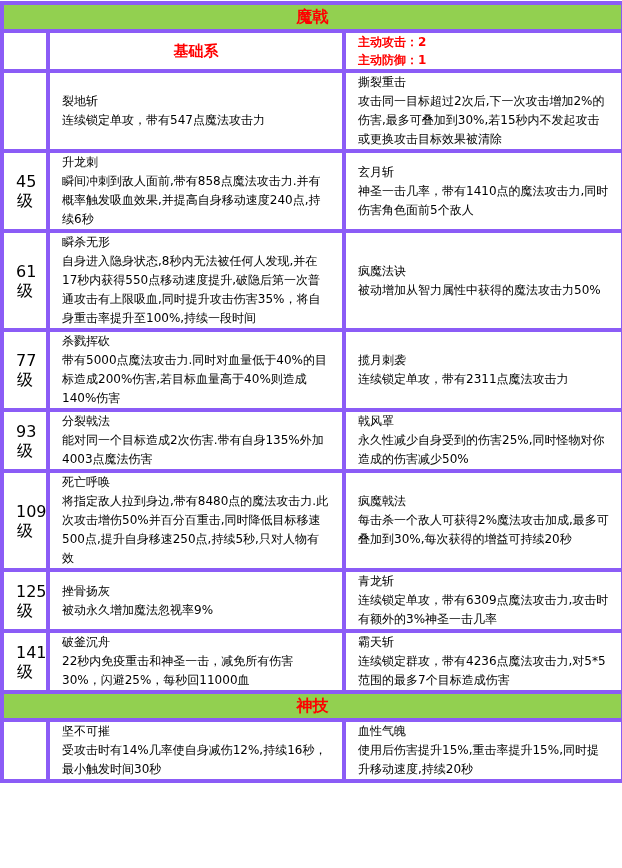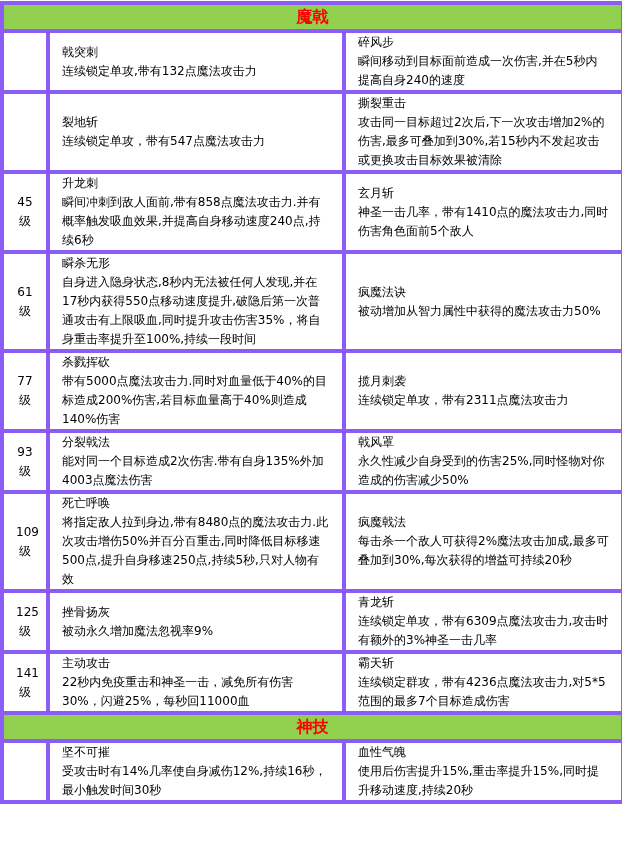--- a/index.html
+++ b/index.html
@@ -35,48 +35,45 @@
       font-weight: bold;
       font-size: 15px;
       text-align: center;
     }
     tr.branch-row td.branch-stats {
       color: #FF0000;
       font-weight: bold;
       font-size: 12px;
       line-height: 18px;
     }
-    td.level { text-align: center; font-size: 12px; }
+    td.level { text-align: center; font-size: 16px; }
     .skill-name, .skill-desc { display: block; }
     table.skills { border-left: 2px solid #000; border-right: 2px solid #000; border-bottom: 2px solid #000; border-top: 2px solid #000; }
   </style>
 </head>
 <body>
 
 <table class="skills">
   <colgroup>
     <col class="c-level">
       <col class="c-left">
       <col class="c-right">
   </colgroup>
   <tbody>
 
     <tr class="section-row">
       <td colspan="3">魔戟</td>
     </tr>
 
-    <tr style="height:57px">
-      <td class="level"></td>
-      <td>
-        <span class="skill-name">戟突刺</span>
-        <span class="skill-desc">连续锁定单攻,带有132点魔法攻击力</span>
-      </td>
-      <td>
-        <span class="skill-name">碎风步</span>
-        <span class="skill-desc">瞬间移动到目标面前造成一次伤害,并在5秒内提高自身240的速度</span>
+    <tr class="branch-row" style="height:37px">
+      <td></td>
+      <td class="branch-title">基础系</td>
+      <td class="branch-stats">
+        <span class="skill-name">主动攻击：2</span>
+        <span class="skill-name">主动防御：1</span>
       </td>
     </tr>
     <tr style="height:76px">
       <td class="level"></td>
       <td>
         <span class="skill-name">裂地斩</span>
         <span class="skill-desc">连续锁定单攻，带有547点魔法攻击力</span>
       </td>
       <td>
         <span class="skill-name">撕裂重击</span>
@@ -146,21 +143,21 @@
         <span class="skill-desc">被动永久增加魔法忽视率9%</span>
       </td>
       <td>
         <span class="skill-name">青龙斩</span>
         <span class="skill-desc">连续锁定单攻，带有6309点魔法攻击力,攻击时有额外的3%神圣一击几率</span>
       </td>
     </tr>
     <tr style="height:58px">
       <td class="level">141级</td>
       <td>
-        <span class="skill-name">主动攻击</span>
+        <span class="skill-name">破釜沉舟</span>
         <span class="skill-desc">22秒内免疫重击和神圣一击，减免所有伤害30%，闪避25%，每秒回11000血</span>
       </td>
       <td>
         <span class="skill-name">霸天斩</span>
         <span class="skill-desc">连续锁定群攻，带有4236点魔法攻击力,对5*5范围的最多7个目标造成伤害</span>
       </td>
     </tr>
 
     <tr class="section-row">
       <td colspan="3">神技</td>

